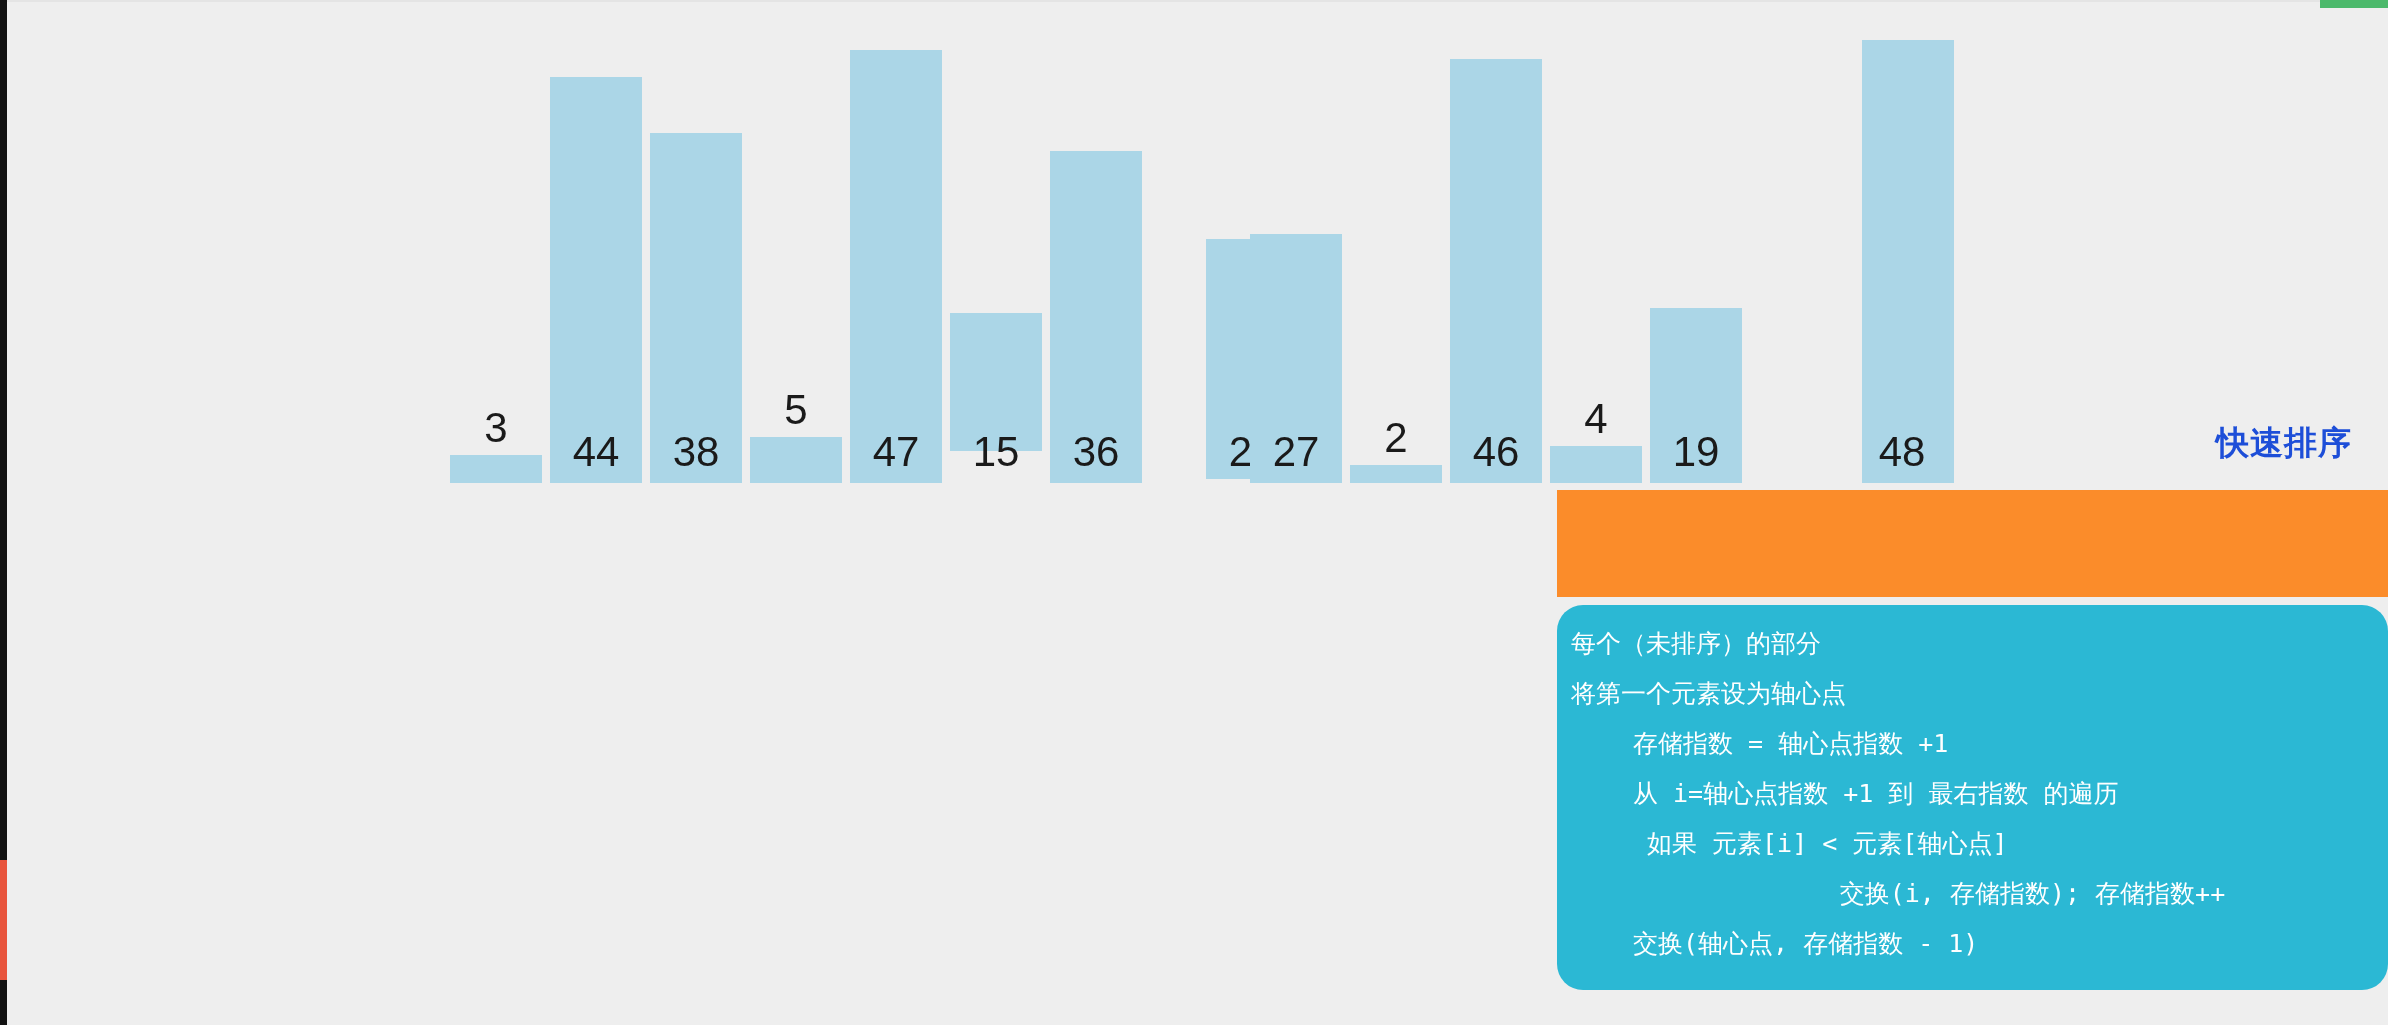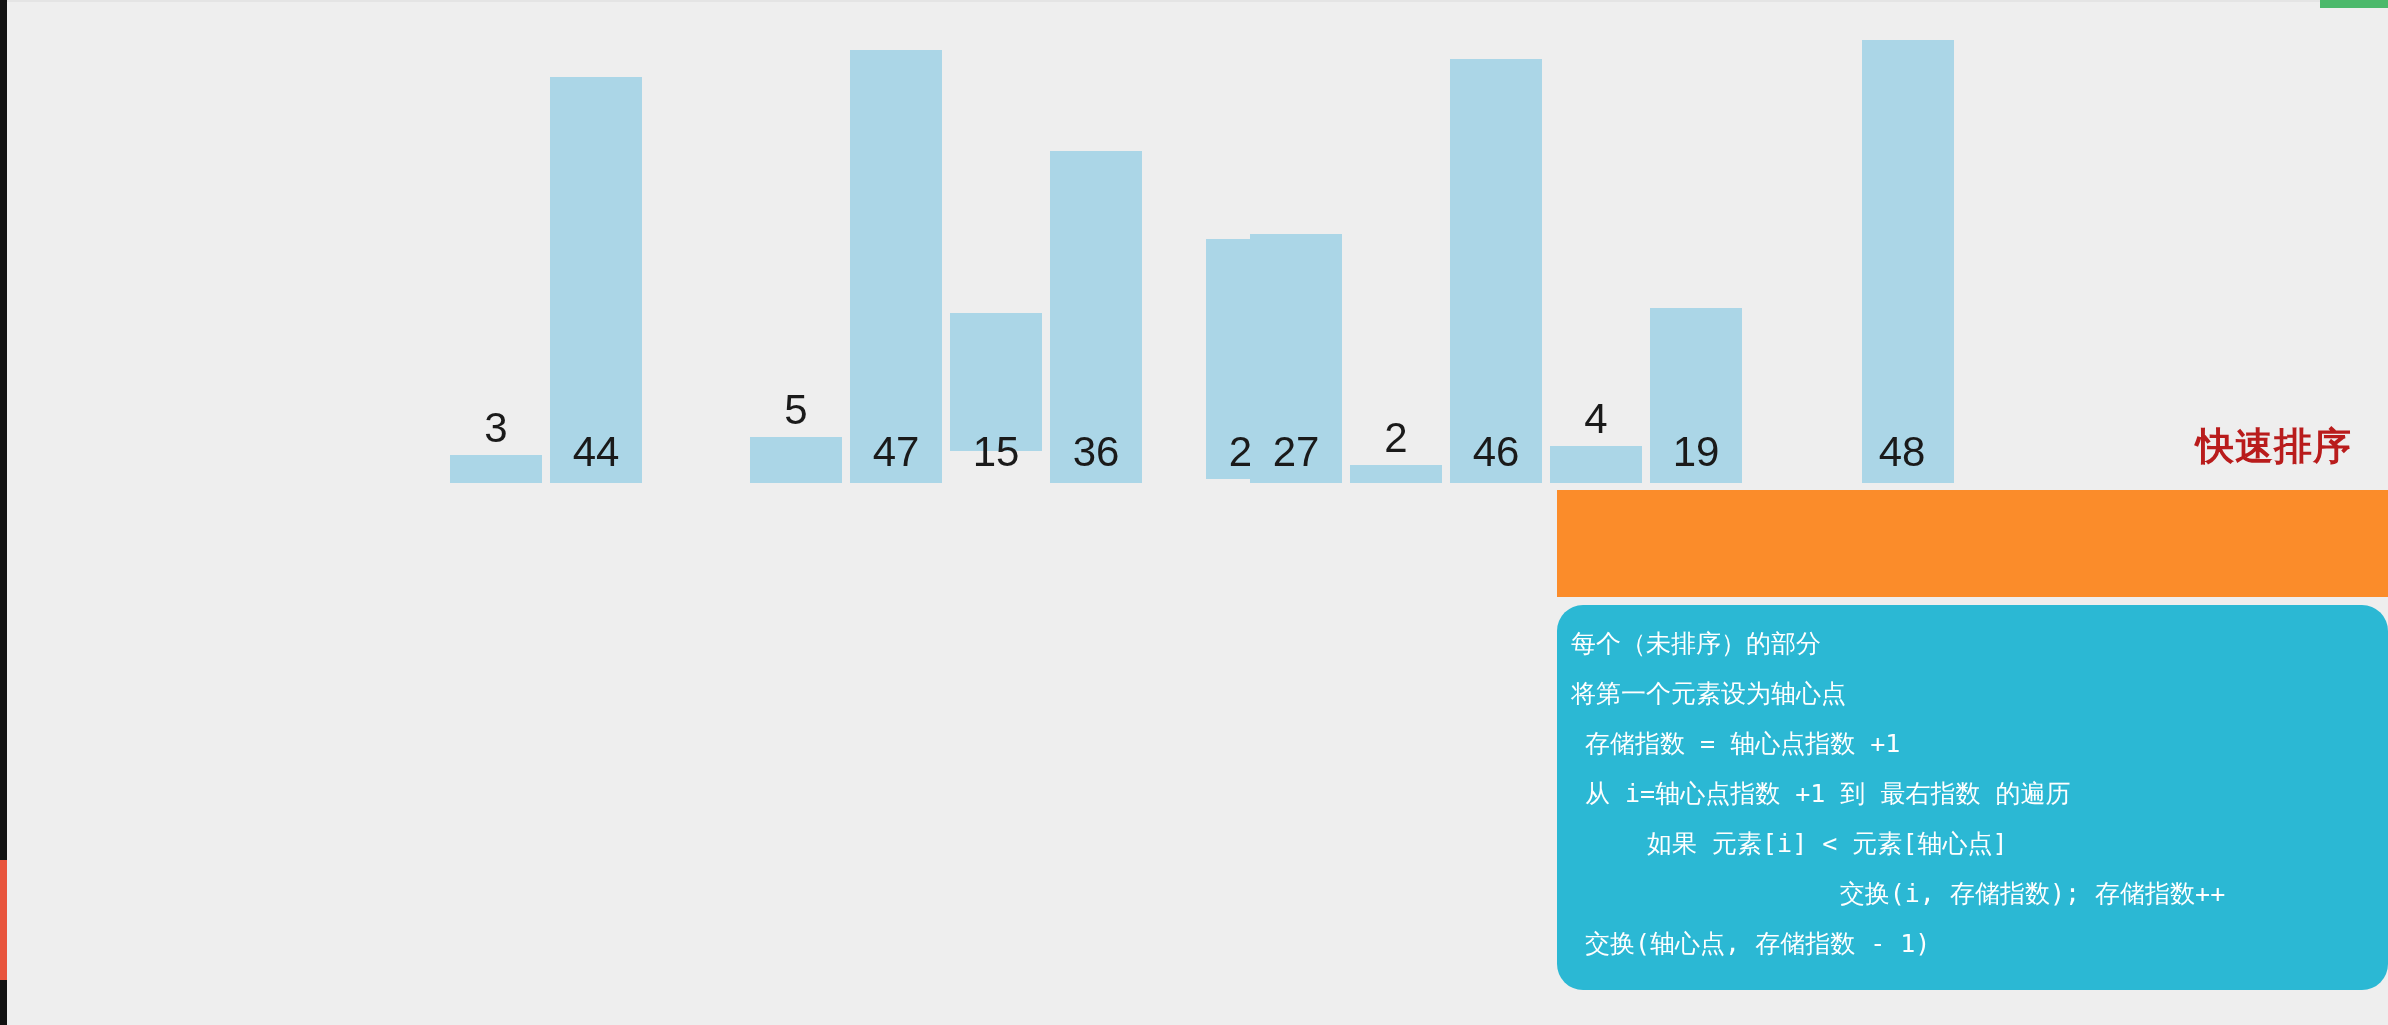--- a/index.html
+++ b/index.html
@@ -79,23 +79,23 @@
     font-family: "Liberation Sans", "DejaVu Sans", sans-serif;
   }
   .bar-label.inside { bottom: 10px; }
   .bar-label.outside { bottom: 100%; margin-bottom: 6px; }
 
   
   #algo-title {
     position: absolute;
     right: 36px;
     top: 421px;
-    font-size: 38px;
+    font-size: 33px;
     font-weight: bold;
-    color: #b91c1c;
+    color: #1d4ed8;
     letter-spacing: 1px;
     white-space: nowrap;
     font-family: Liberation Mono, monospace;
   }
 
   
   #status-panel {
     position: absolute;
     left: 1557px;
     top: 490px;
@@ -116,21 +116,21 @@
   }
   .code-line {
     color: #ffffff;
     font-size: 25px;
     line-height: 50px;
     white-space: pre;
     font-family: "DejaVu Sans Mono", "Liberation Mono", monospace;
     padding-left: 14px;
   }
   .code-line.i0 { padding-left: 14px; }
-  .code-line.i1 { padding-left: 28px; }
+  .code-line.i1 { padding-left: 76px; }
   .code-line.i2 { padding-left: 90px; }
   .code-line.i3 { padding-left: 120px; text-align: center; }
 </style>
 </head>
 <body>
 
 <div id="screen">
 
   <div id="top-hairline"></div>
   <div id="left-border"></div>
@@ -138,20 +138,24 @@
   <div id="top-progress"></div>
 
   <div id="chart-area">
       <div class="bar-group" style="left: 450px; width: 92px; height: 28px;">
         <div class="bar-rect" style="height: 28px; background: rgb(171, 214, 231);"></div>
         <div class="bar-label outside">3</div>
       </div>
       <div class="bar-group" style="left: 550px; width: 92px; height: 406px; border-radius: 11px;">
         <div class="bar-rect" style="height: 406px; background: rgb(171, 214, 231);"></div>
         <div class="bar-label inside">44</div>
+      </div>
+      <div class="bar-group" style="left: 650px; width: 92px; height: 350px;">
+        <div class="bar-rect" style="height: 350px; background: rgb(171, 214, 231);"></div>
+        <div class="bar-label inside">38</div>
       </div>
       <div class="bar-group" style="left: 750px; width: 92px; height: 46px;">
         <div class="bar-rect" style="height: 46px; background: rgb(171, 214, 231);"></div>
         <div class="bar-label outside">5</div>
       </div>
       <div class="bar-group" style="left: 850px; width: 92px; height: 433px;">
         <div class="bar-rect" style="height: 433px; background: rgb(171, 214, 231);"></div>
         <div class="bar-label inside">47</div>
       </div>
       <div class="bar-group" style="left: 950px; width: 92px; height: 170px;">

